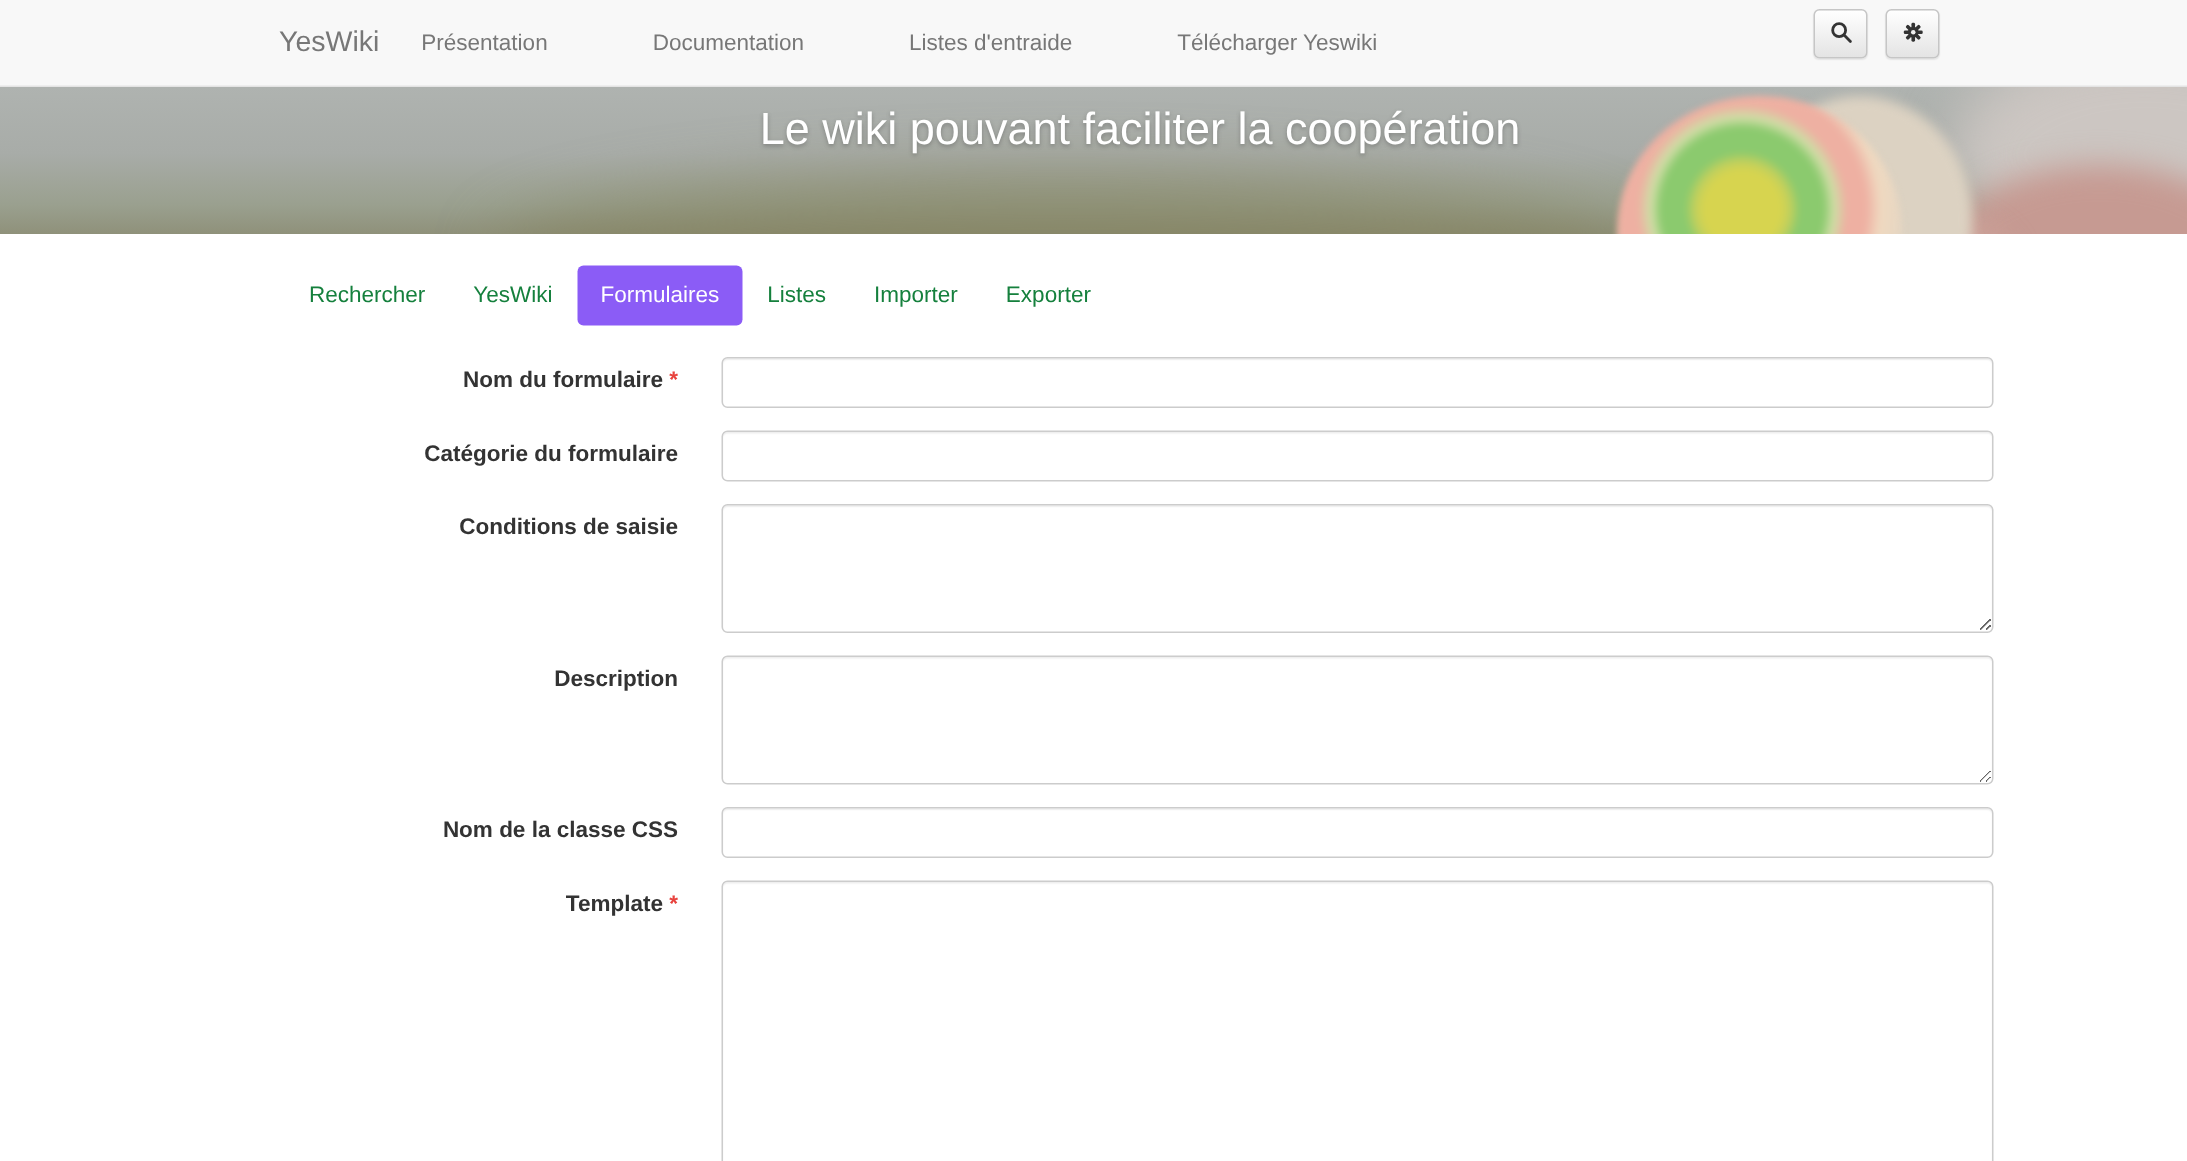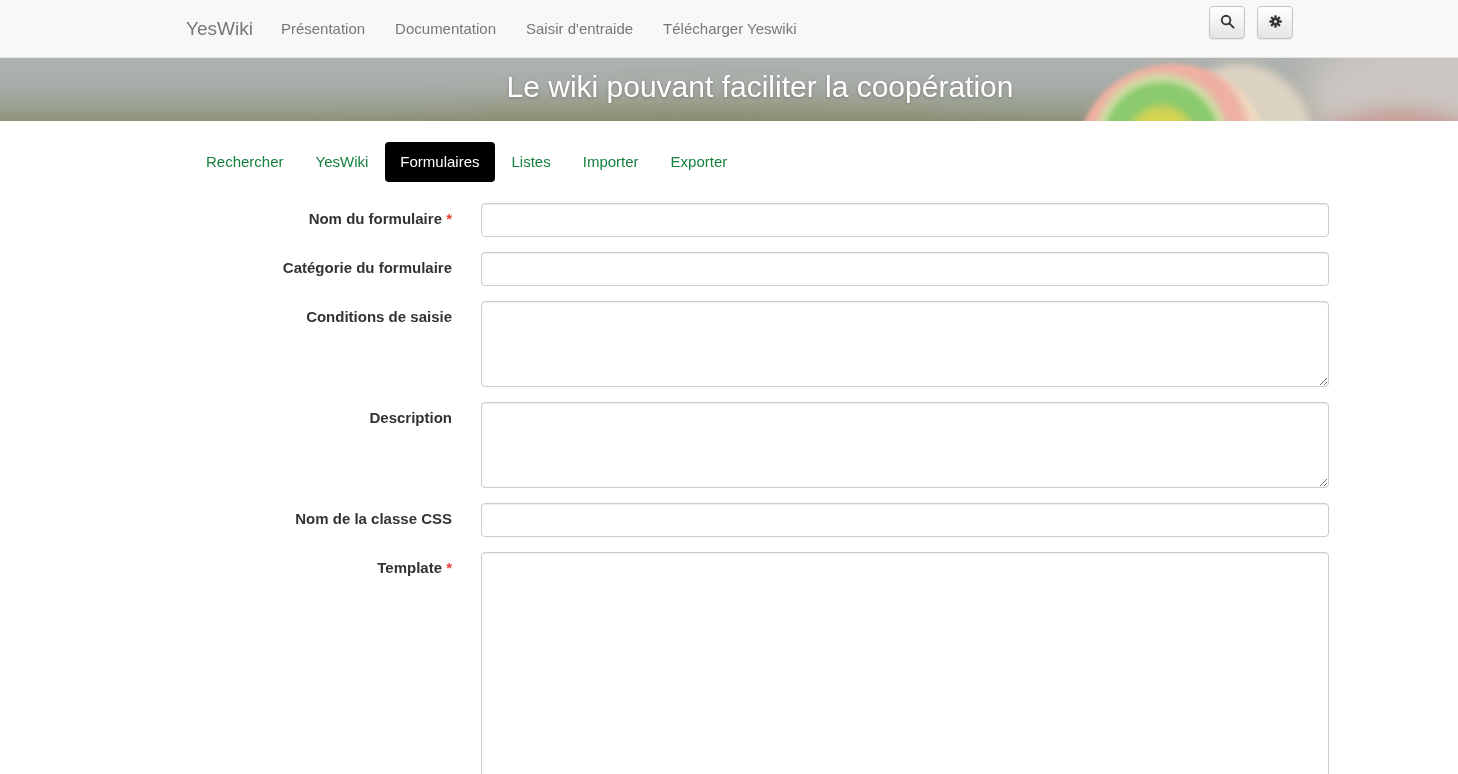--- a/index.html
+++ b/index.html
@@ -25,20 +25,21 @@
     font-size: 19px;
     color: #777;
     text-decoration: none;
     cursor: pointer;
     white-space: nowrap;
   }
   .nav-links {
     display: flex;
     list-style: none;
     margin-left: 13px;
+    gap: 40px;
   }
   .nav-links li a {
     display: block;
     padding: 12px 15px;
     font-size: 15px;
     color: #777;
     text-decoration: none;
     cursor: pointer;
     white-space: nowrap;
   }
@@ -58,21 +59,21 @@
     box-shadow: 0 1px 1px rgba(0,0,0,0.08);
     display: flex;
     align-items: center;
     justify-content: center;
     cursor: pointer;
   }
 
   
   .hero {
     position: relative;
-    height: 63px;
+    height: 98px;
     overflow: hidden;
     background: linear-gradient(180deg, #afb3b0 0%, #a8aca8 45%, #9aa08f 80%, #8f917a 100%);
   }
   .hero .blob { position: absolute; border-radius: 50%; }
   .blob-right-light {
     left: 1300px; top: -30px; width: 260px; height: 150px;
     background: #ccc6c2; filter: blur(18px); border-radius: 0;
   }
   .blob-cream-disc {
     left: 1165px; top: 6px; width: 150px; height: 165px;
@@ -130,21 +131,21 @@
     padding: 10px 15px;
     font-size: 15px;
     line-height: 20px;
     color: #15803d;
     text-decoration: none;
     border-radius: 4px;
     cursor: pointer;
     white-space: nowrap;
   }
   .tab.active a {
-    background: #000000;
+    background: #8b5cf6;
     color: #ffffff;
   }
 
   
   .form-wrap {
     width: 1200px;
     margin: 21px auto 0;
   }
   .form-row {
     display: flex;
@@ -187,21 +188,21 @@
 <nav class="navbar">
   <a class="brand">YesWiki</a>
   <ul class="nav-links">
     <li>
         <a>Présentation</a>
       </li>
     <li>
         <a>Documentation</a>
       </li>
     <li>
-        <a>Saisir d'entraide</a>
+        <a>Listes d'entraide</a>
       </li>
     <li>
         <a>Télécharger Yeswiki</a>
       </li>
   </ul>
   <div class="navbar-btns">
     <button class="btn-default">
       <span>
         <svg width="15" height="15" viewBox="0 0 16 16" fill="none" stroke="#333" stroke-width="2">
           <circle cx="6.5" cy="6.5" r="4.6"></circle>

